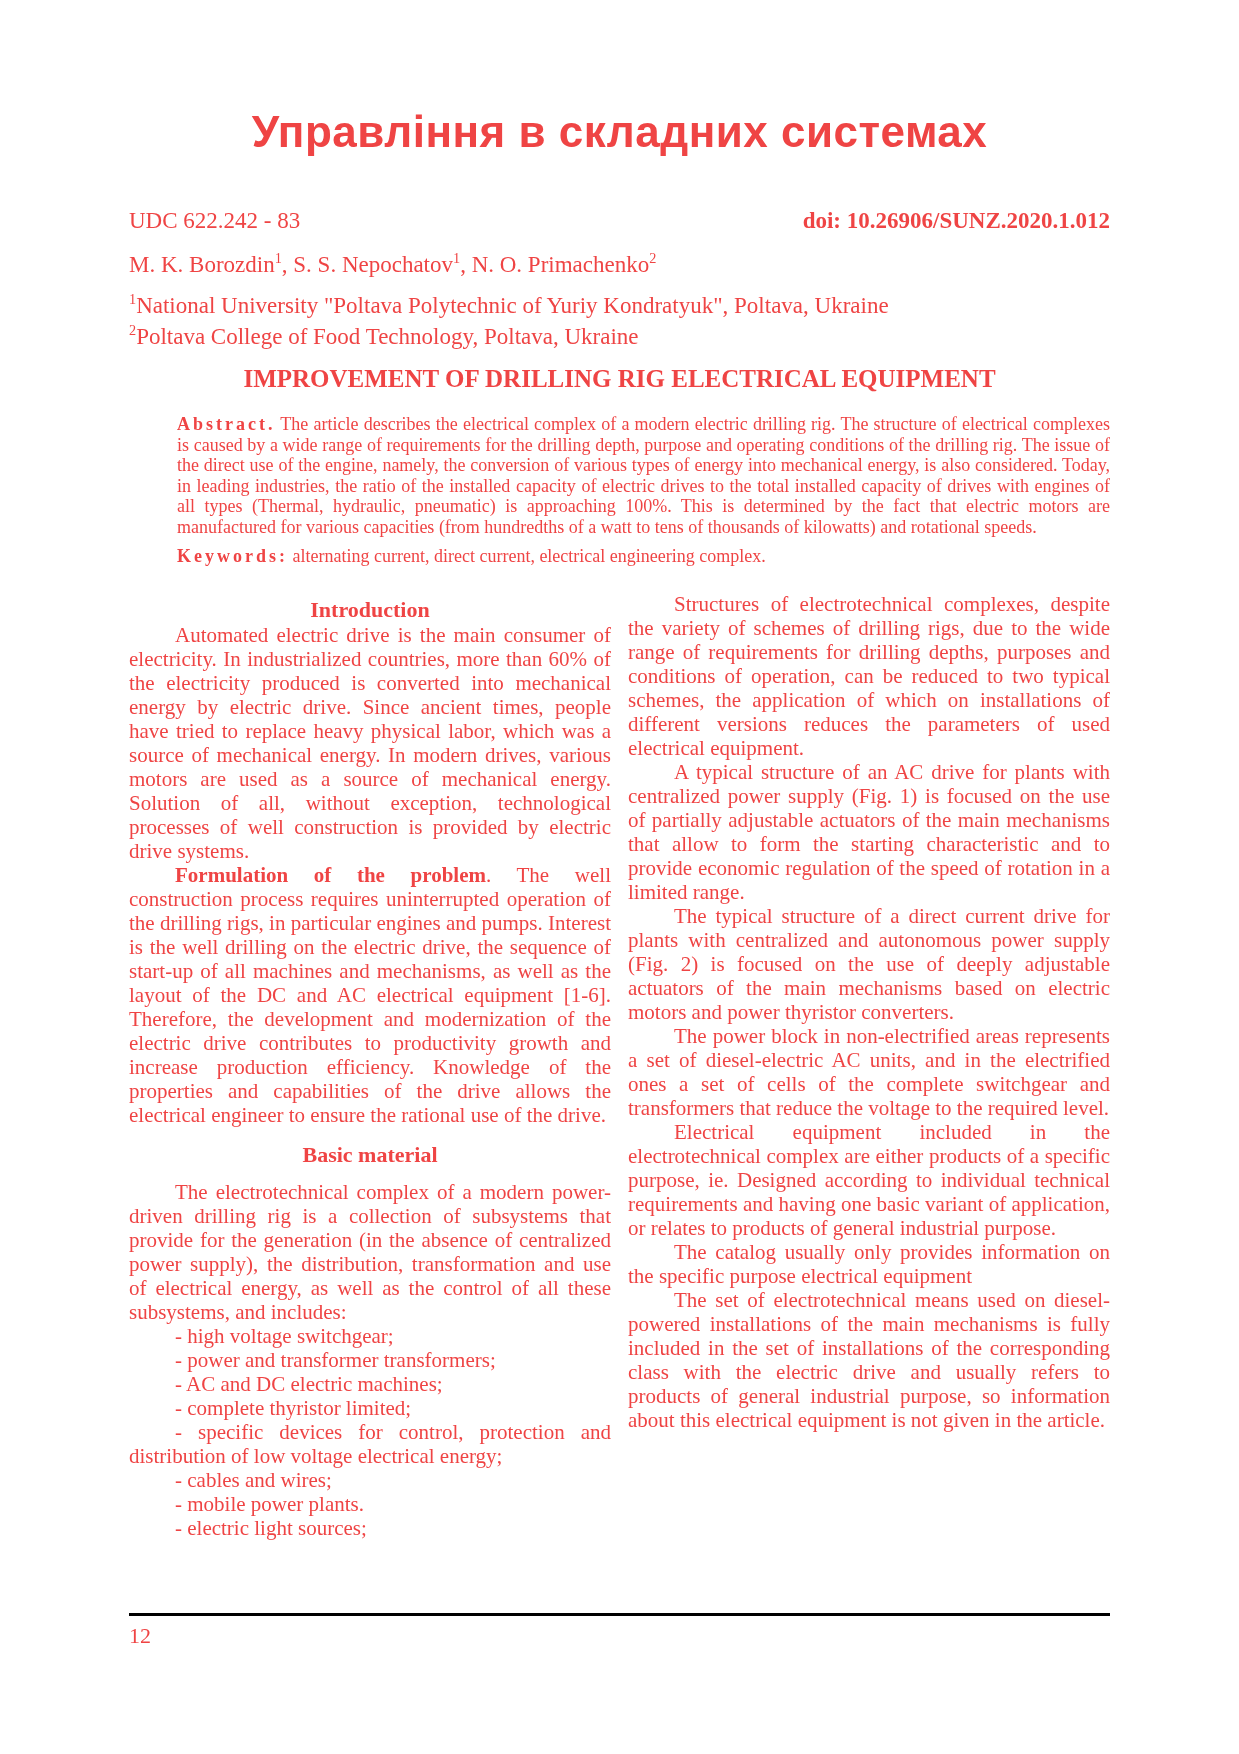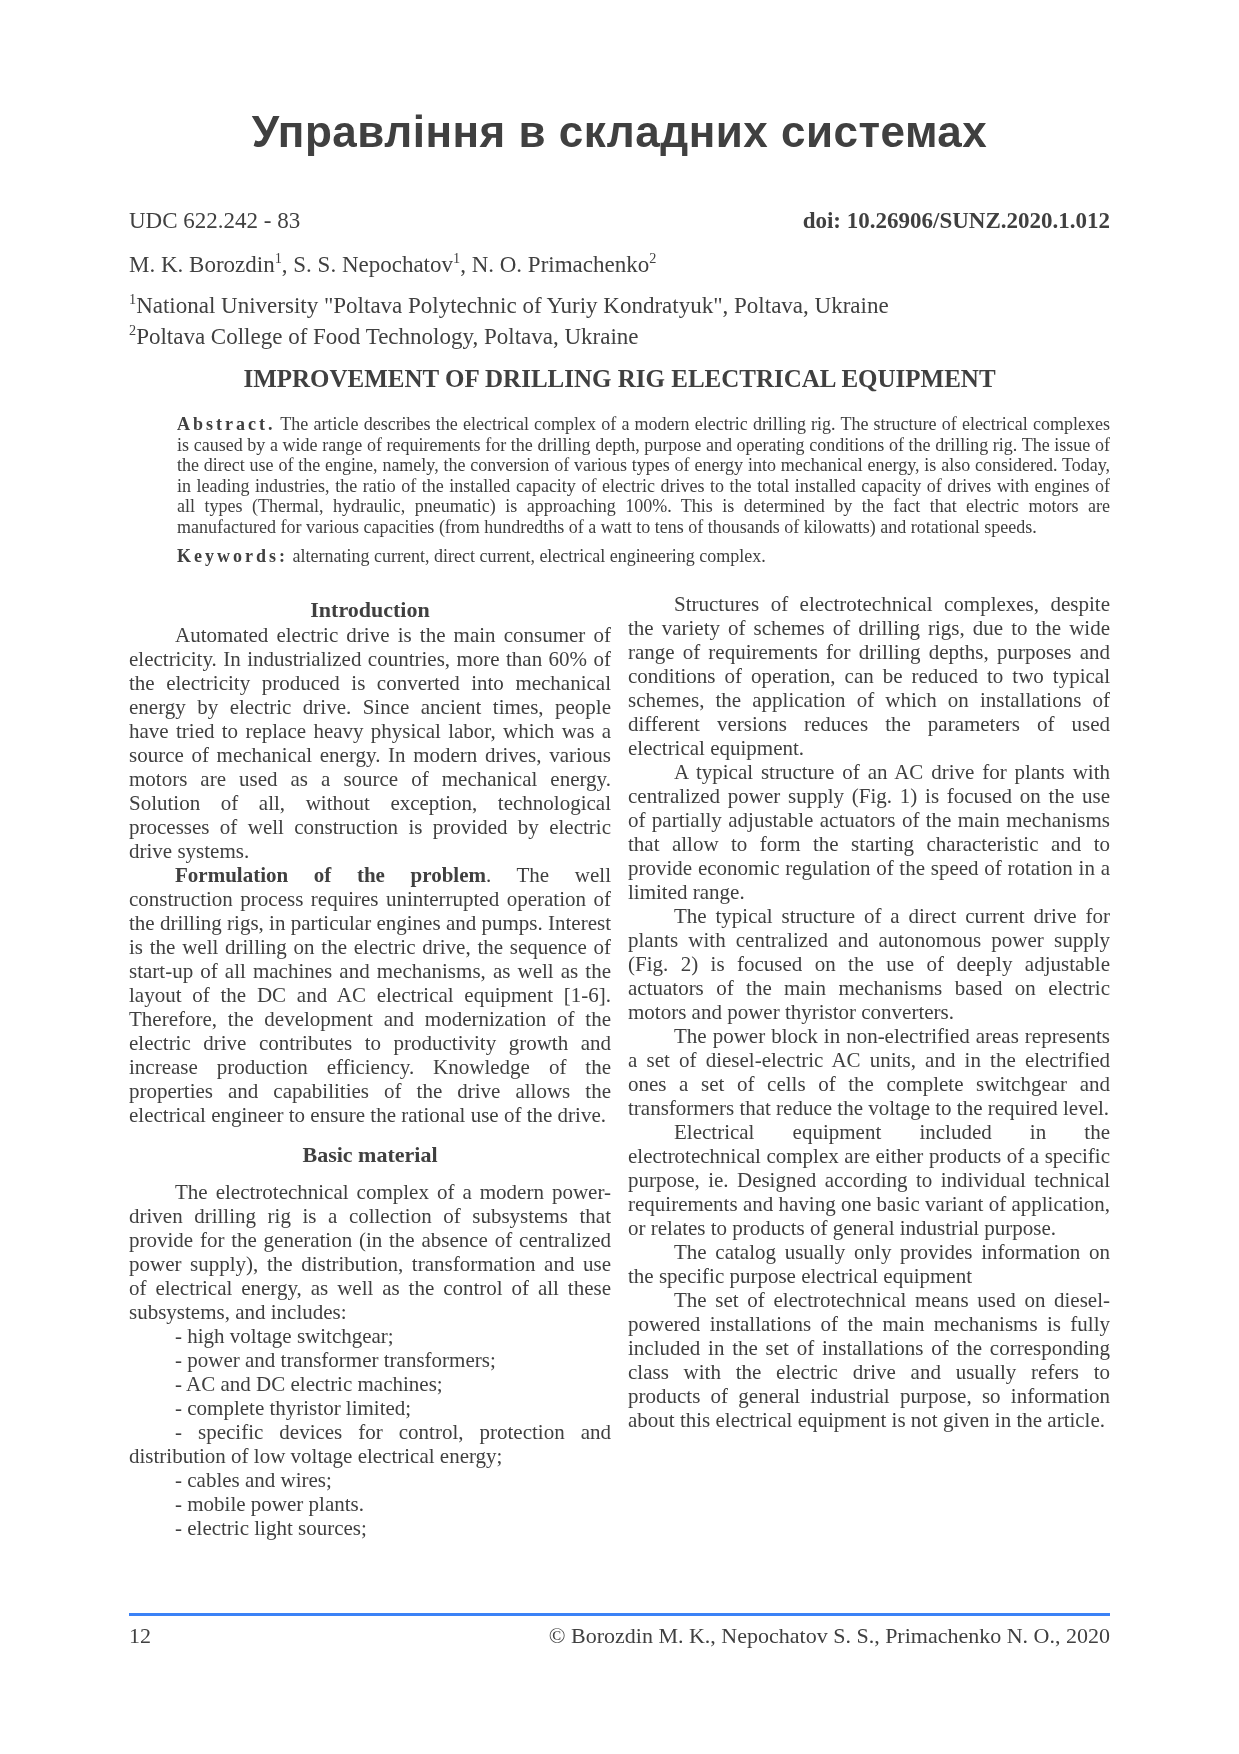--- a/index.html
+++ b/index.html
@@ -1,21 +1,21 @@
 <!DOCTYPE html>
 <html><head>
 <meta charset="utf-8">
 <style>
   html,body { margin:0; padding:0; background:#888; }
   .page {
     position:relative;
     width:1239px; height:1754px;
     margin:0 auto;
     background:#ffffff;
-    color:#404040;
+    color:#ef4444;
     font-family:"Liberation Serif", serif;
     box-sizing:border-box;
     padding:106px 129px 0 129px;
     overflow:hidden;
   }
   .journal-title {
     text-align:center;
     font-family:"Liberation Sans", sans-serif;
     font-weight:bold;
     font-size:44px;
@@ -48,21 +48,21 @@
   .column { width:482px; text-align:justify; }
   .col-heading {
     text-align:center; font-weight:bold; font-size:22px;
     margin:16px 0 13px 0;
   }
   .column .col-heading:first-child { margin-top:6px; margin-bottom:1px; }
   p.body-para { margin:0; text-indent:46px; }
   b.para-lead { font-weight:bold; }
   .footer {
     position:absolute; left:129px; right:129px; top:1613px;
-    border-top:3px solid #3b82f6;
+    border-top:3px solid #000000;
     padding-top:7px;
     display:flex; justify-content:space-between; align-items:baseline;
     font-size:22px; line-height:26px;
   }
 </style>
 </head>
 <body>
 
 <div class="page">
 
@@ -108,16 +108,15 @@
         <p class="body-para">The typical structure of a direct current drive for plants with centralized and autonomous power supply (Fig. 2) is focused on the use of deeply adjustable actuators of the main mechanisms based on electric motors and power thyristor converters.</p>
         <p class="body-para">The power block in non-electrified areas represents a set of diesel-electric AC units, and in the electrified ones a set of cells of the complete switchgear and transformers that reduce the voltage to the required level.</p>
         <p class="body-para">Electrical equipment included in the electrotechnical complex are either products of a specific purpose, ie. Designed according to individual technical requirements and having one basic variant of application, or relates to products of general industrial purpose.</p>
         <p class="body-para">The catalog usually only provides information on the specific purpose electrical equipment</p>
         <p class="body-para">The set of electrotechnical means used on diesel-powered installations of the main mechanisms is fully included in the set of installations of the corresponding class with the electric drive and usually refers to products of general industrial purpose, so information about this electrical equipment is not given in the article.</p>
       </div>
   </div>
 
   <div class="footer">
     <span>12</span>
-    <span>©  Borozdin M. K., Nepochatov S. S., Primachenko N. O., 2020</span>
   </div>
 
 </div>
 
 </body></html>

